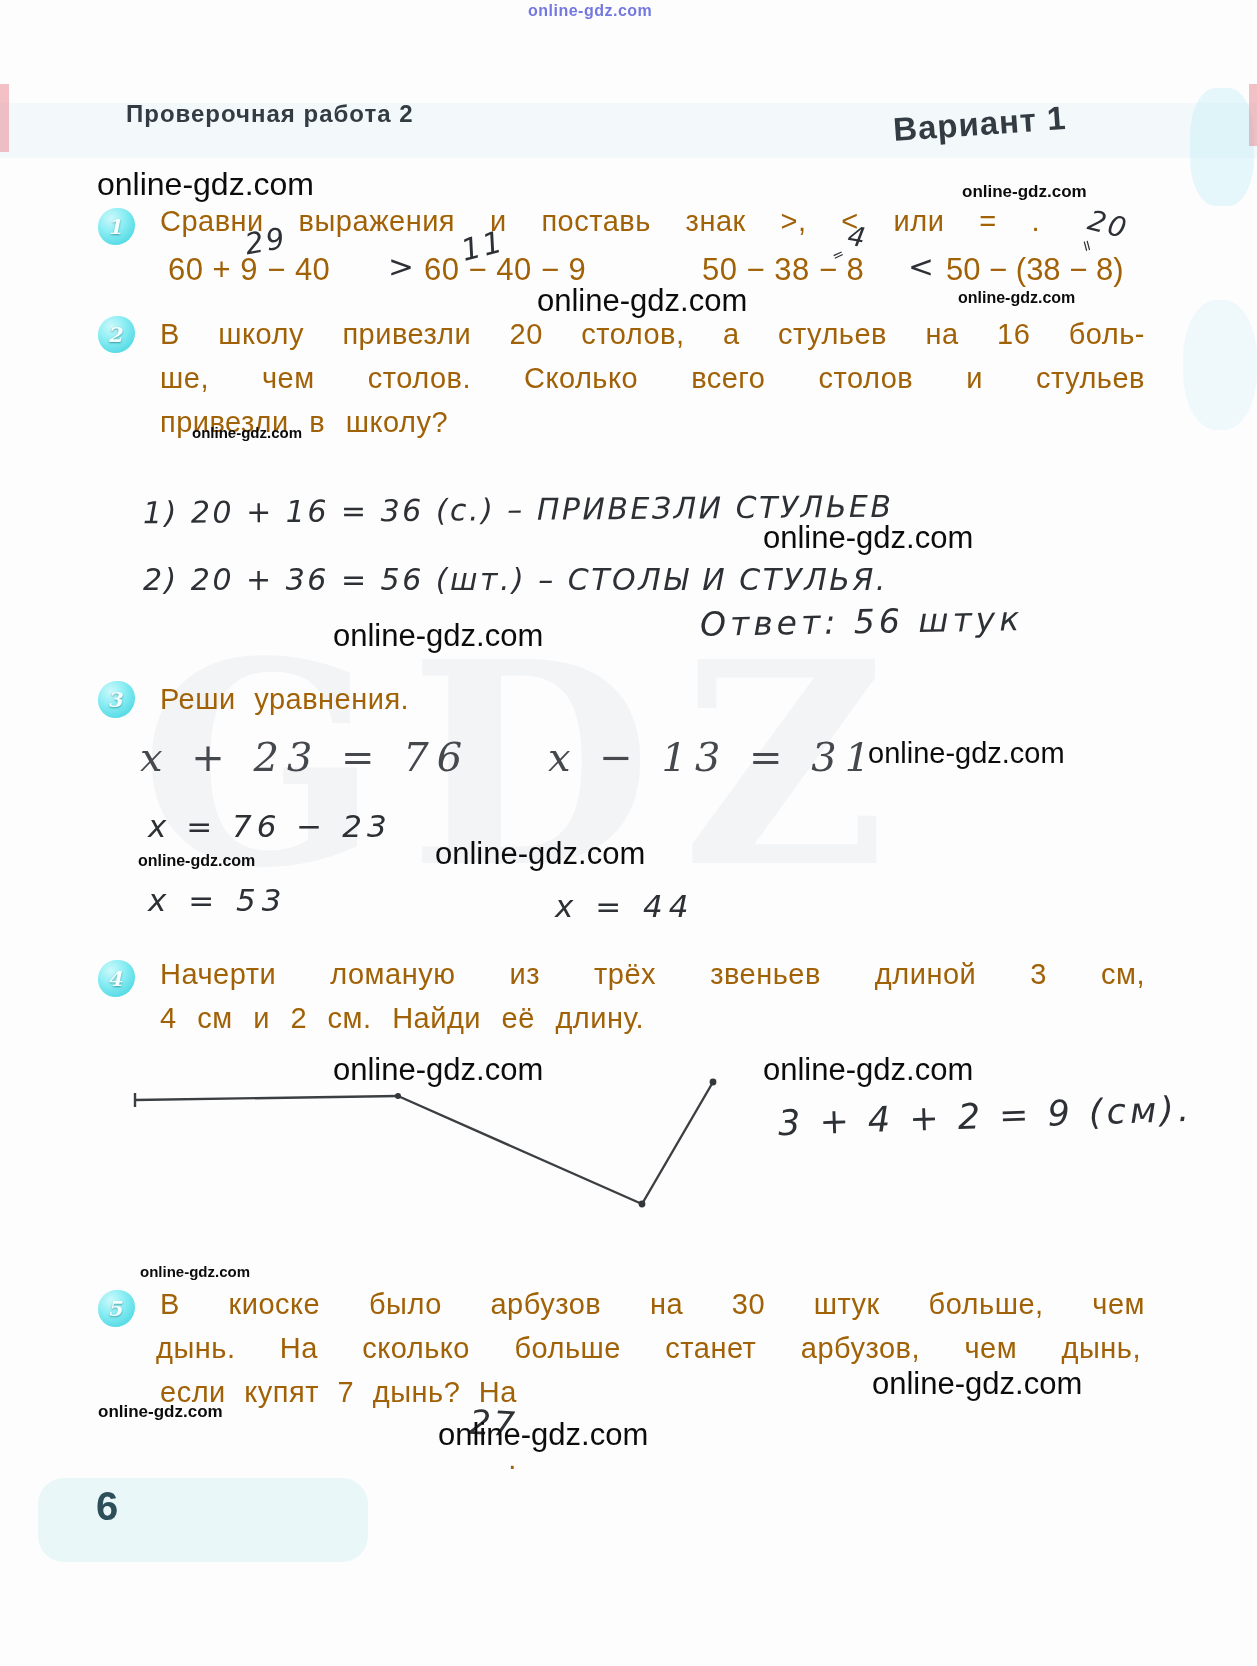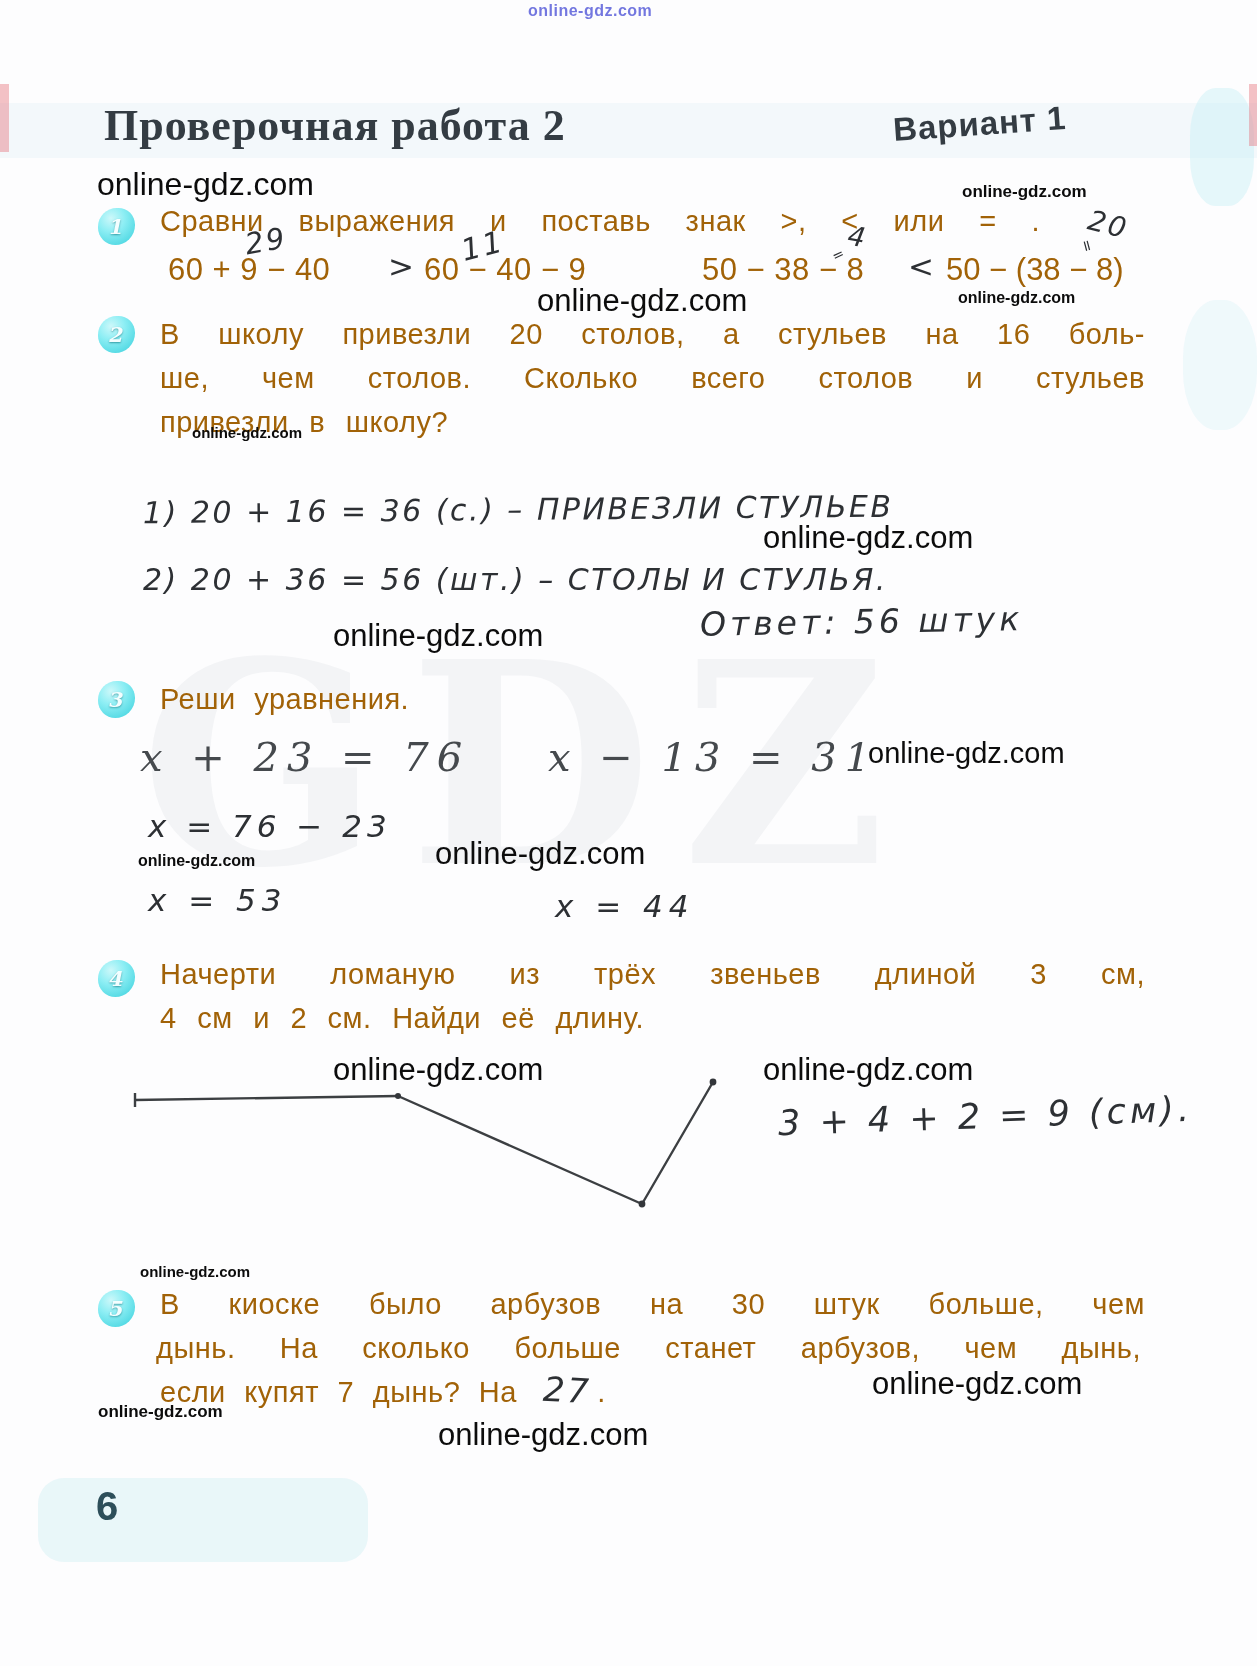--- a/index.html
+++ b/index.html
@@ -63,21 +63,21 @@
   <div class="tint" style="left:1190px;top:88px;width:64px;height:118px;background:rgba(200,240,246,.45);border-radius:40%;"></div>
   <div class="tint" style="left:1183px;top:300px;width:74px;height:130px;background:rgba(212,242,247,.35);border-radius:45%;"></div>
   <div class="tint" style="left:38px;top:1478px;width:330px;height:84px;background:rgba(203,237,243,.40);border-radius:26px;"></div>
   <div class="tint" style="left:0;top:84px;width:9px;height:68px;background:rgba(231,120,128,.45);"></div>
   <div class="tint" style="left:1249px;top:84px;width:8px;height:62px;background:rgba(231,120,128,.45);"></div>
 
   <div class="abs ghost" style="left:140px;top:600px;font-size:280px;">GDZ</div>
 
   <div class="abs wm-top" style="left:528px;top:2px;font-size:16px;">online-gdz.com</div>
 
-  <div class="abs title" style="left:104px;top:100px;font-size:44px;font-family:Liberation Serif, serif;">Проверочная работа 2</div>
+  <div class="abs title" style="left:126px;top:100px;font-size:24px;">Проверочная работа 2</div>
   <div class="abs title" style="left:893px;top:105px;font-size:33px;transform:rotate(-4deg);">Вариант 1</div>
 
   <div class="abs wm" style="left:97px;top:166px;font-size:32px;font-weight:500;">online-gdz.com</div>
   <div class="abs wm" style="left:962px;top:182px;font-size:17px;">online-gdz.com</div>
 
   <div class="abs badge" style="left:98px;top:208px;">
     <span>1</span>
   </div>
   <div class="abs ptext just" style="left:160px;top:205px;width:880px;">Сравни выражения и поставь знак &gt;, &lt; или = .</div>
 
@@ -149,21 +149,21 @@
   <div class="abs hw" style="left:778px;top:1096px;font-size:35px;letter-spacing:4px;transform:rotate(-2deg);">3 + 4 + 2 = 9 (см).</div>
 
   <div class="abs wm" style="left:140px;top:1263px;font-size:15px;">online-gdz.com</div>
 
   <div class="abs badge" style="left:98px;top:1290px;">
     <span>5</span>
   </div>
   <div class="abs ptext just" style="left:160px;top:1288px;width:985px;">В киоске было арбузов на 30 штук больше, чем</div>
   <div class="abs ptext just" style="left:156px;top:1332px;width:985px;">дынь. На сколько больше станет арбузов, чем дынь,</div>
 
-  <div class="abs" style="left:160px;top:1376px;display:flex;align-items:flex-start;">
+  <div class="abs" style="left:160px;top:1376px;display:flex;align-items:flex-end;flex-direction:column;">
     <span class="ptext" style="position:static;word-spacing:10px;">если купят 7 дынь? На</span>
     <span class="hw" style="position:static;font-size:34px;margin:-6px 0 0 26px;transform:rotate(3deg);">27</span>
     <span class="ptext" style="position:static;margin-left:6px;">.</span>
   </div>
 
   <div class="abs wm" style="left:872px;top:1366px;font-size:31px;font-weight:500;">online-gdz.com</div>
   <div class="abs wm" style="left:98px;top:1402px;font-size:17px;">online-gdz.com</div>
   <div class="abs wm" style="left:438px;top:1417px;font-size:31px;font-weight:500;">online-gdz.com</div>
 
   <div class="abs pageno" style="left:96px;top:1484px;">6</div>

